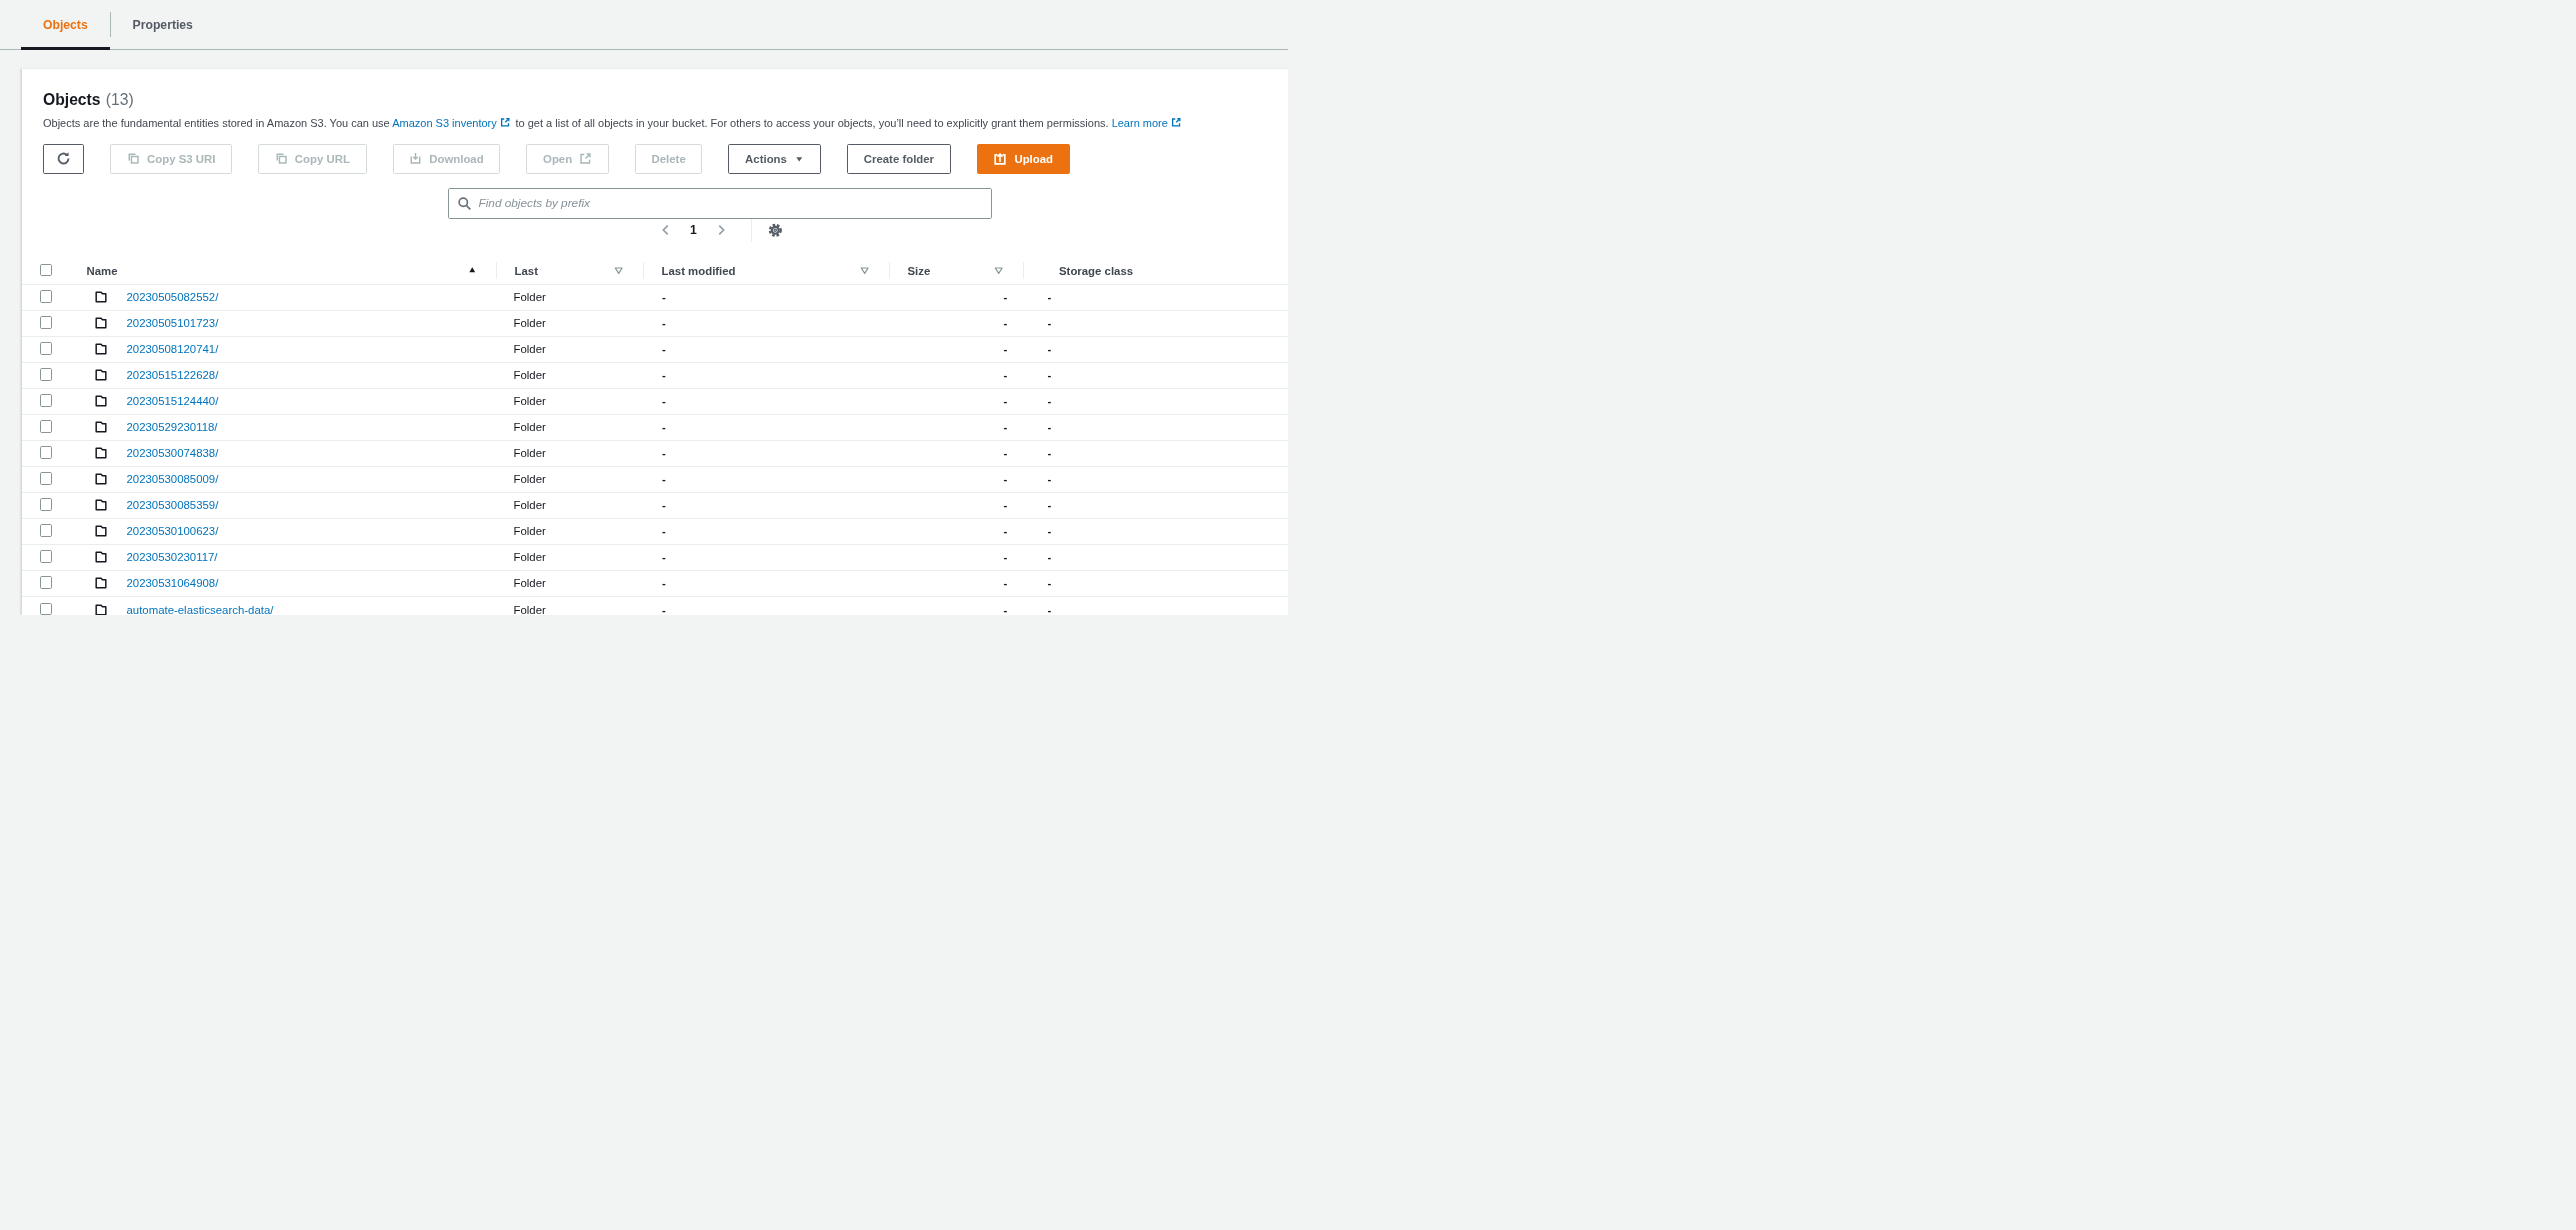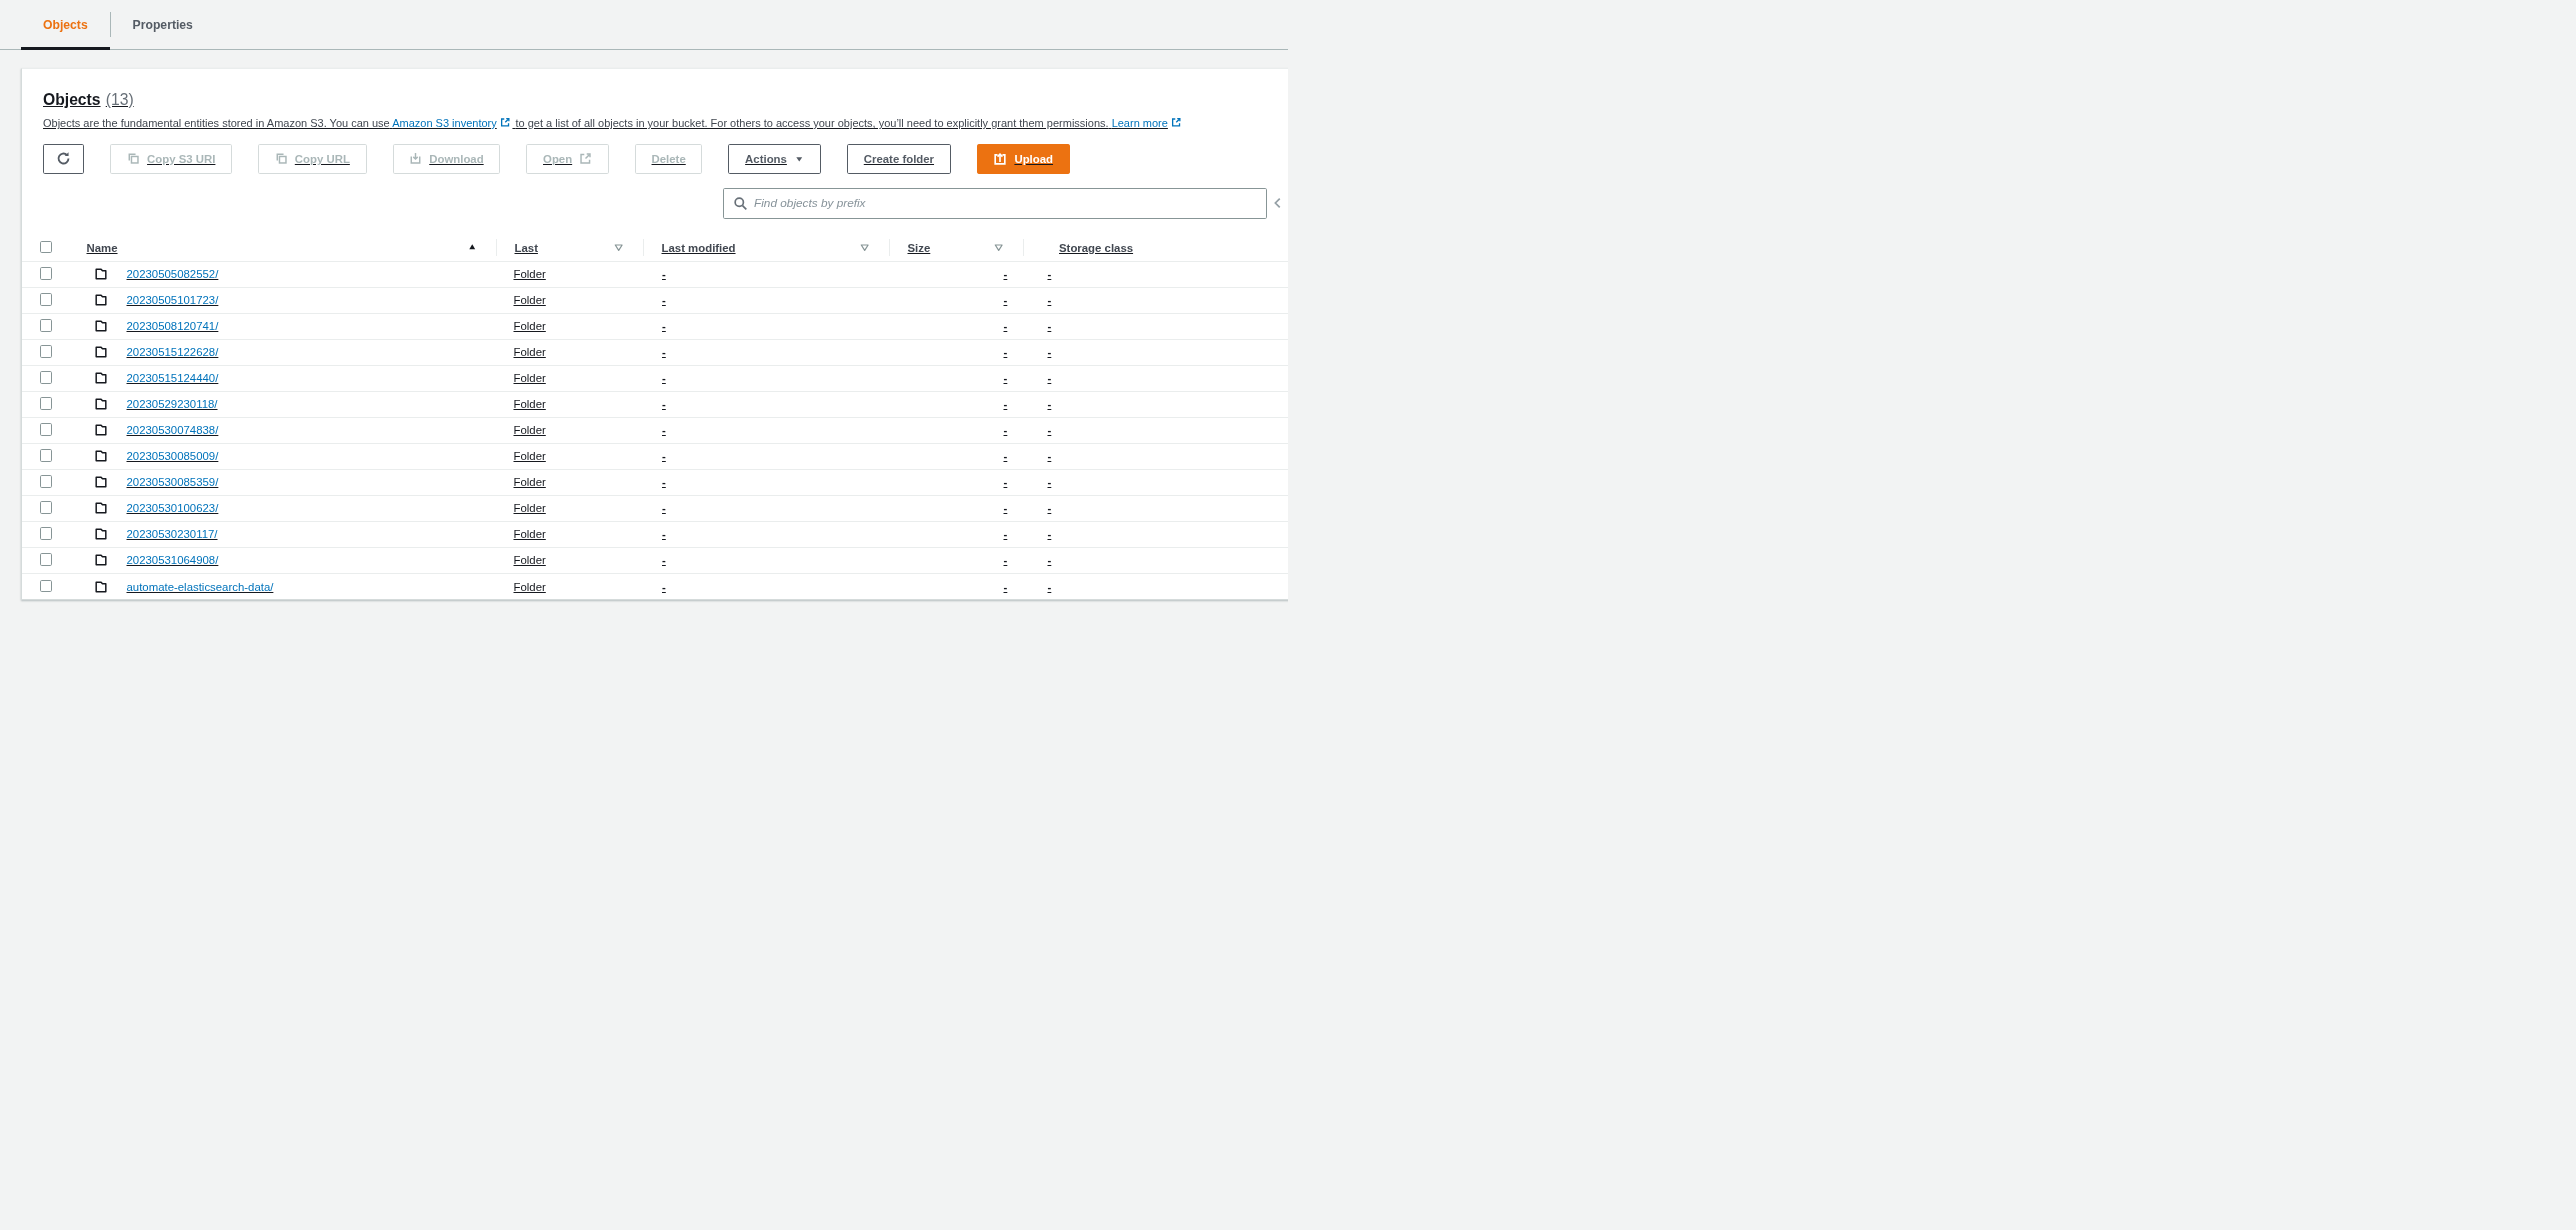--- a/index.html
+++ b/index.html
@@ -10,21 +10,21 @@
   
   .tabbar { position:relative; height:50px; display:flex; align-items:stretch; padding-left:21px; border-bottom:0.9px solid #aab7b8; background:#f2f3f3; }
   .tab { position:relative; display:flex; align-items:center; padding:0 22px; font-size:12.2px; font-weight:700; color:#545b64; cursor:pointer; }
   .tab.active { color:#ec7211; }
   .tab.active::after { content:""; position:absolute; left:0; right:0; bottom:-0.9px; height:2.6px; background:#16191f; }
   .tab-divider { width:0.9px; background:#aab7b8; margin:12.2px 0; }
 
   
   .card { position:absolute; left:21px; top:68px; width:1397px; background:#ffffff;
           border:0.9px solid #d5dbdb; border-top-color:#eaeded;
-          box-shadow:0 0.9px 1.7px rgba(0,28,36,.25);text-decoration:underline; }
+          box-shadow:0 0.9px 1.7px rgba(0,28,36,.25); }
   .card-pad { padding:0 21px; }
 
   .card-header { padding-top:19px; }
   .card-title { font-size:15.7px; line-height:23px; }
   .card-title b { font-weight:700; color:#16191f; }
   .card-title .count { font-weight:400; color:#687078; margin-left:5.2px; }
   .card-desc { margin-top:4px; font-size:11px; line-height:16.6px; color:#414750; }
   .text-link { color:#0073bb; text-decoration:none; cursor:pointer; }
   .ext-ico { display:inline-block; vertical-align:-0.9px; margin:0 1.7px 0 3.5px; line-height:0; }
 
@@ -32,21 +32,21 @@
   .toolbar { display:flex; gap:26px; margin-top:12.2px; align-items:center; }
   .btn { display:inline-flex; align-items:center; gap:7px; height:30px; padding:0 15.7px;
          background:#fff; border:0.9px solid #545b64; border-radius:1.7px;
          font-size:11.4px; font-weight:700; color:#545b64; cursor:pointer; white-space:nowrap; }
   .btn.icon-only { padding:0 12.2px; }
   .btn.disabled { border-color:#d5dbdb; color:#aab7b8; cursor:default; }
   .btn.primary { background:#ec7211; border-color:#ec7211; color:#ffffff; }
   .btn .ico { line-height:0; }
 
   
-  .utility-row { display:flex; align-items:center; justify-content:flex-end; margin-top:14px; }
+  .utility-row { display:flex; align-items:center; justify-content:flex-end; margin-top:14px;flex-direction:column; }
   .search-wrap { position:relative; width:544px; }
   .search-wrap .ico { position:absolute; left:9.6px; top:7.9px; line-height:0; }
   .search-input { width:100%; height:31px; border:0.9px solid #879596; border-radius:1.7px;
                   padding:0 8.7px 0 30px; font-size:11.8px; font-style:italic; color:#16191f;
                   font-family:"Liberation Sans","DejaVu Sans",sans-serif; outline:none; background:#fff; }
   .search-input::placeholder { color:#87939a; font-style:italic; }
   .pager { display:flex; align-items:center; }
   .pager .chev { line-height:0; padding:3.5px; cursor:pointer; }
   .pager .pagenum { font-size:12.2px; font-weight:700; color:#16191f; margin:0 14px; }
   .pager .vdiv { width:0.9px; height:23px; background:#eaeded; margin:0 15.7px 0 19px; }

